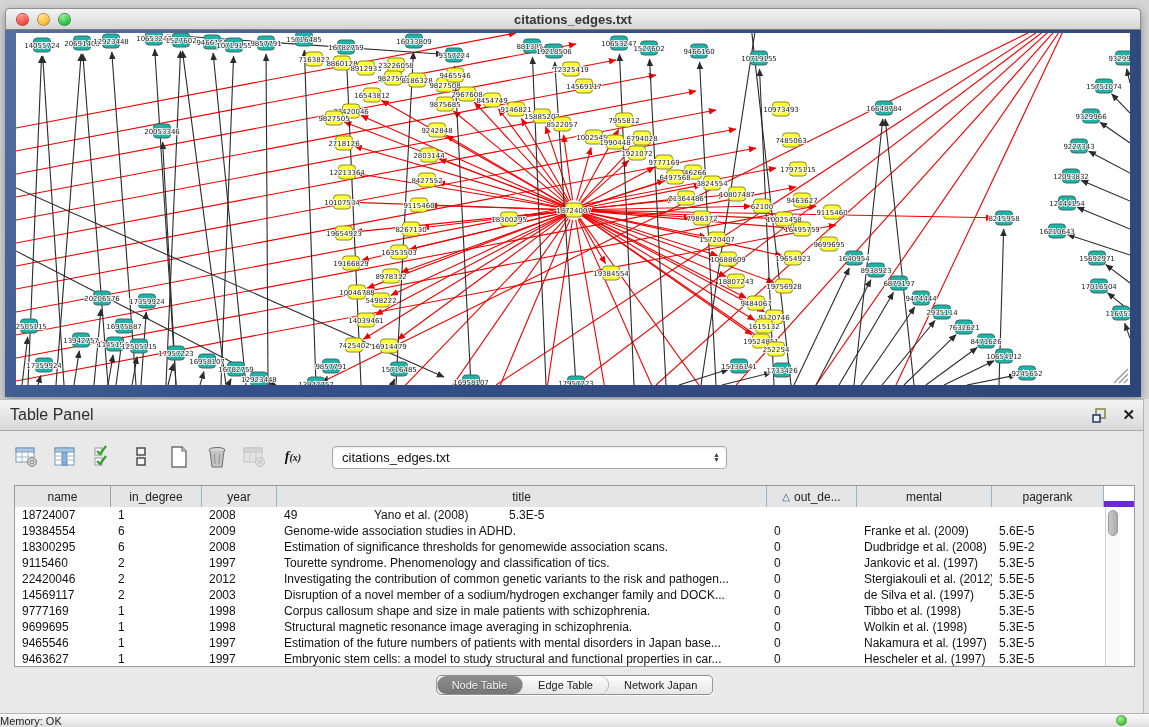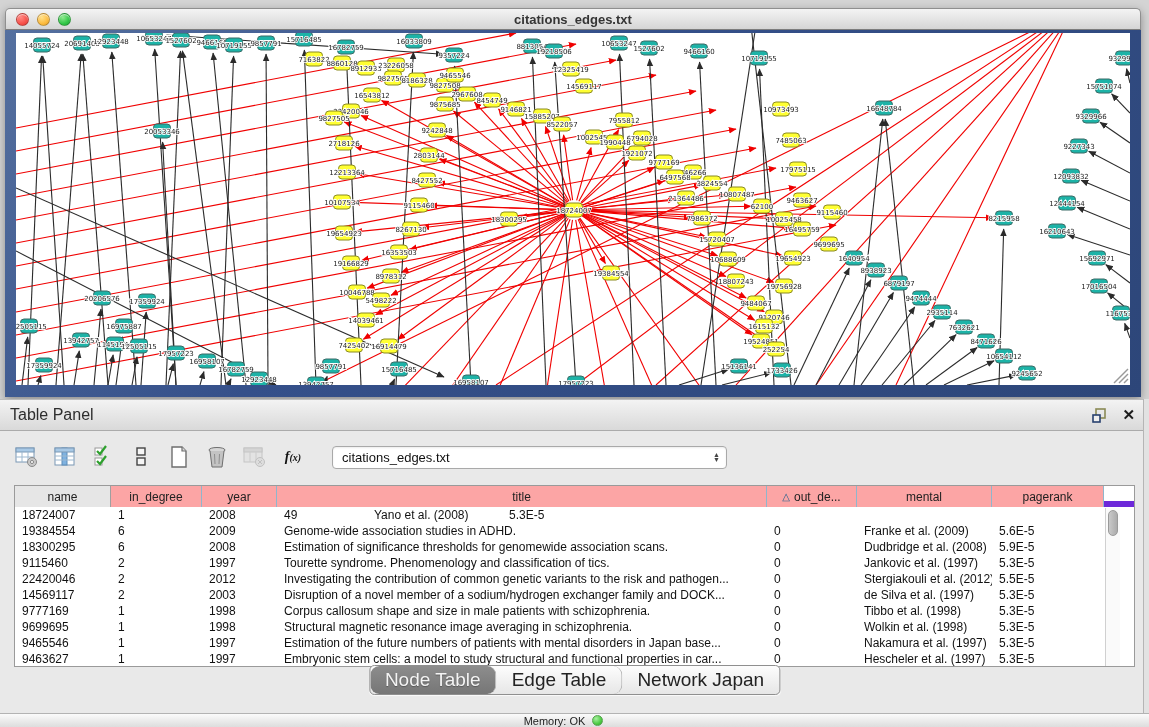--- a/index.html
+++ b/index.html
@@ -42,45 +42,45 @@
   .fx small { font-size:10px; }
   .combo { width:395px; height:23px; background:#ffffff; border:1px solid #a9a9a9; border-radius:4px;
     display:flex; align-items:center; padding:0 6px 0 9px; margin-left:14px;
     box-shadow:inset 0 1px 2px rgba(0,0,0,.08); }
   .combo-value { font-size:13px; color:#111; flex:1; }
   .combo-arrows { display:flex; flex-direction:column; line-height:5px; font-size:7px; color:#444; }
 
   .dtable { position:absolute; left:14px; top:54px; width:1121px; height:182px;
     background:#ffffff; border:1px solid #9a9a9a; overflow:hidden; }
   .thead { display:flex; height:21px; border-bottom:6px solid #6d28d9; }
-  .th { background:#fca5a5; border-right:1px solid #8fb6cc; font-size:12px; color:#222;
+  .th { background:#e5e5e5; border-right:1px solid #8fb6cc; font-size:12px; color:#222;
     display:flex; align-items:center; justify-content:center; height:21px; overflow:hidden; white-space:nowrap; }
   .th.gray { background:#e6e6e6; border-right:1px solid #9f9f9f; }
   .sort-tri { color:#23618e; font-size:10px; margin-right:4px; }
   .trow { display:flex; height:16px; }
   .td { font-size:12px; color:#111; line-height:16px; padding-left:7px;
     white-space:nowrap; overflow:hidden; }
   .c0{width:96px;} .c1{width:91px;} .c2{width:75px;} .c3{width:490px;} .c4{width:90px;} .c5{width:135px;} .c6{width:112px;}
   .vscroll { position:absolute; top:22px; right:14px; width:15px; height:159px;
     background:#fafafa; border-left:1px solid #d0d0d0; }
   .vthumb { position:absolute; top:2px; left:2px; width:10px; height:26px; border-radius:6px;
     background:linear-gradient(90deg,#c9c9c9,#ababab); border:1px solid #9a9a9a; }
 
   .tabbar { position:absolute; left:50%; bottom:18px; transform:translateX(-50%);
     display:flex; border:1px solid #8f8f8f; border-radius:5px; overflow:hidden;
     background:linear-gradient(#fdfdfd,#e6e6e6); box-shadow:0 1px 1px rgba(255,255,255,.8); }
-  .tab { font-size:19px; color:#222; padding:3px 15px; border-right:1px solid #b5b5b5;border-radius:9px; }
+  .tab { font-size:11px; color:#222; padding:3px 15px; border-right:1px solid #b5b5b5;border-radius:9px; }
   .tab:last-child { border-right:none; }
   .tab.active { background:linear-gradient(#8d8d8d,#767676); color:#f4f4f4;
     text-shadow:0 1px 1px rgba(0,0,0,.3); }
 
   
   .statusbar { position:absolute; left:0; bottom:0; width:1149px; height:14px;
     background:linear-gradient(#fbfbfb,#dddddd); border-top:1px solid #b3b3b3;
-    display:flex; align-items:center; justify-content:center; gap:7px; padding-right:22px; }
+    display:flex; align-items:center; justify-content:space-between; gap:7px; padding-right:22px; }
   .mem-label { font-size:11px; color:#222; }
   .mem-dot { width:11px; height:11px; border-radius:50%;
     background:radial-gradient(circle at 35% 30%, #a8f0a0, #4ecb44 60%, #2f9e2c);
     border:1px solid #57a34f; }
   .right-strip { position:absolute; right:0; top:399px; width:6px; height:314px; background:#e2e2e2;
     border-left:1px solid #b5b5b5; }
 </style>
 </head>
 <body>
 
@@ -885,21 +885,21 @@
           <div class="td c5">Franke et al. (2009)</div>
           <div class="td c6">5.6E-5</div>
         </div>
         <div class="trow">
           <div class="td c0">18300295</div>
           <div class="td c1">6</div>
           <div class="td c2">2008</div>
           <div class="td c3">Estimation of significance thresholds for genomewide association scans.</div>
           <div class="td c4">0</div>
           <div class="td c5">Dudbridge et al. (2008)</div>
-          <div class="td c6">5.9E-5</div>
+          <div class="td c6">5.9E-2</div>
         </div>
         <div class="trow">
           <div class="td c0">9115460</div>
           <div class="td c1">2</div>
           <div class="td c2">1997</div>
           <div class="td c3">Tourette syndrome. Phenomenology and classification of tics.</div>
           <div class="td c4">0</div>
           <div class="td c5">Jankovic et al. (1997)</div>
           <div class="td c6">5.3E-5</div>
         </div>

